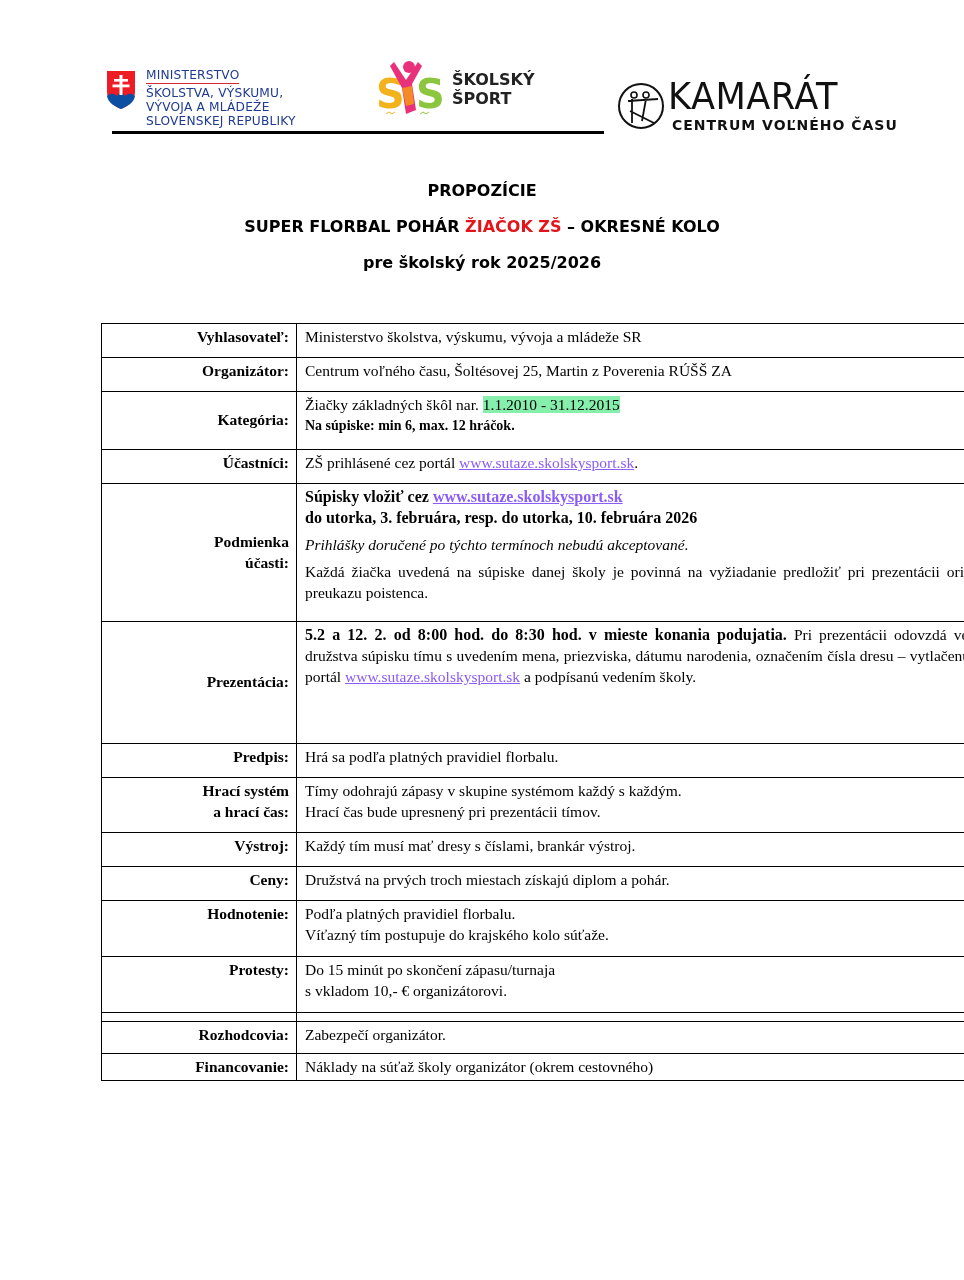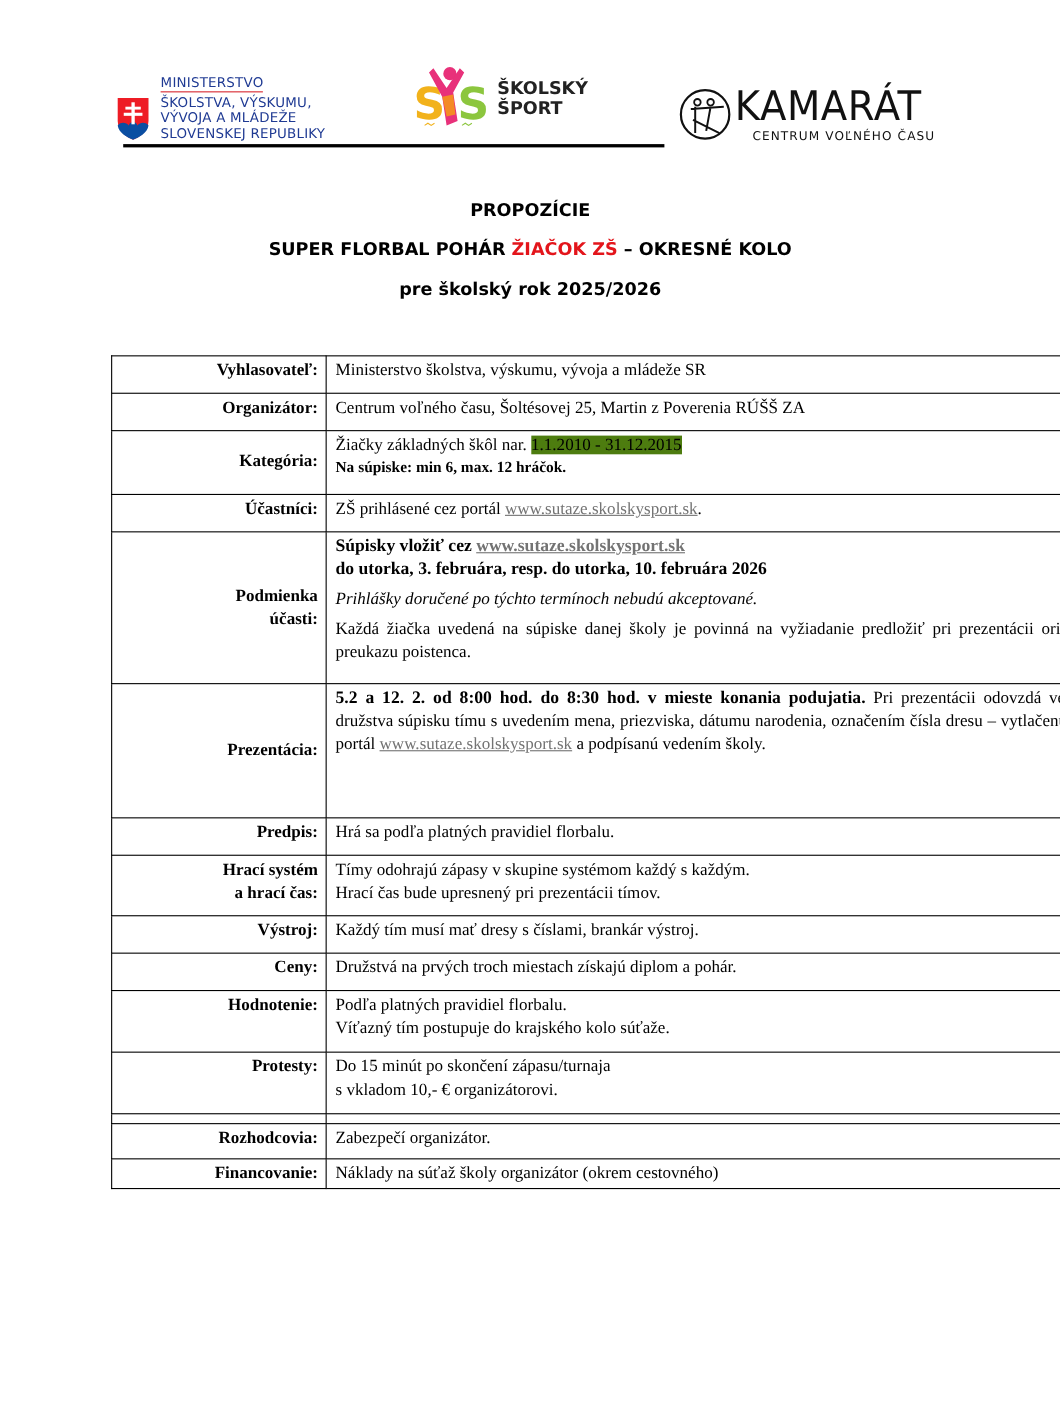--- a/index.html
+++ b/index.html
@@ -1,61 +1,61 @@
 <!DOCTYPE html>
 <html><head>
 <meta charset="utf-8">
 <style>
   html, body { margin: 0; padding: 0; background: #ffffff; }
   body { width: 964px; height: 1280px; position: relative; overflow: hidden;
          font-family: "DejaVu Sans", sans-serif; color: #000; }
 
   
   .header { position: absolute; left: 0; top: 0; width: 964px; height: 150px; }
-  .ministry { position: absolute; left: 106px; top: 68px; display: flex; align-items: flex-end; }
+  .ministry { position: absolute; left: 106px; top: 68px; display: flex; }
   .ministry .crest { width: 30px; height: 40px; margin-top: 2px; }
   .ministry .mtext { margin-left: 10px; font-family: "DejaVu Sans", sans-serif;
                      font-size: 12.2px; line-height: 14px; color: #1f3a93; letter-spacing: 0.2px; }
   .ministry .mtext .l1 { border-bottom: 1.5px solid #d8262e; display: inline-block; padding-bottom: 1px; margin-bottom: 2px; }
   .header-rule { position: absolute; left: 112px; top: 131px; width: 492px; height: 3px; background: #000; }
 
   .skolsky { position: absolute; left: 376px; top: 58px; display: flex; align-items: center; }
   .skolsky svg { width: 70px; height: 62px; }
   .skolsky .stext { margin-left: 6px; font-family: "DejaVu Sans", sans-serif; font-weight: bold;
                     font-size: 16px; line-height: 19px; color: #222; }
 
   .kamarat { position: absolute; left: 616px; top: 78px; display: flex; align-items: center; }
   .kamarat svg { width: 50px; height: 50px; }
   .kamarat .ktext { margin-left: 2px; }
   .kamarat .kname { font-family: "DejaVu Sans", sans-serif; font-weight: normal; font-size: 37px;
                     line-height: 38px; letter-spacing: 0.5px; color: #111; transform: scaleX(0.95); transform-origin: left; }
-  .kamarat .ksub { font-family: "DejaVu Sans", sans-serif; font-size: 11px; letter-spacing: 1px;
-                   color: #111; margin-left: 16px; margin-top: 1px; }
+  .kamarat .ksub { font-family: "DejaVu Sans", sans-serif; font-size: 14px; letter-spacing: 1px;
+                   color: #111; margin-left: 4px; margin-top: 1px; font-weight: bold; }
 
   
   .titles { position: absolute; left: 0; top: 180px; width: 964px; text-align: center;
             font-family: "DejaVu Sans", sans-serif; font-weight: bold; font-size: 16px; }
   .titles div { height: 36px; line-height: 22px; }
   .red { color: #e3151b; }
 
   
   .props { position: absolute; left: 101px; top: 323px; width: 902px;
            border-collapse: collapse; font-family: Liberation Serif, serif; font-size: 15.5px; }
   .props td { border: 1.5px solid #000; vertical-align: middle; padding: 1px 7px 3px 8px; line-height: 21px; }
   .props td.label { width: 179px; text-align: right; font-weight: bold; padding-right: 7px; }
   .props td.val { text-align: left; }
   .props td.val.top { vertical-align: top; padding-top: 2px; margin-left: 12px; }
   .props td.label.top { vertical-align: top; padding-top: 2px; }
   .props td.just { text-align: justify; }
   .cond-line { font-size: 16px; }
   .bold { font-weight: bold; }
   .italic { font-style: italic; }
   .small-bold { font-weight: bold; font-size: 14px; }
-  .hl { background: #4d7c0f; }
-  a.lnk { color: #737373; text-decoration: underline; }
+  .hl { background: #86efac; }
+  a.lnk { color: #8b5cf6; text-decoration: underline; }
   .spacer-row td { height: 8px; padding: 0; }
   .gap { height: 6px; }
 </style>
 </head>
 <body>
 
 <div class="header">
   <div class="ministry">
     <svg class="crest" viewBox="0 0 30 40">
       <path d="M1 1 H29 V22 C29 32 20 37 15 39 C10 37 1 32 1 22 Z" fill="#ee1c25"></path>

